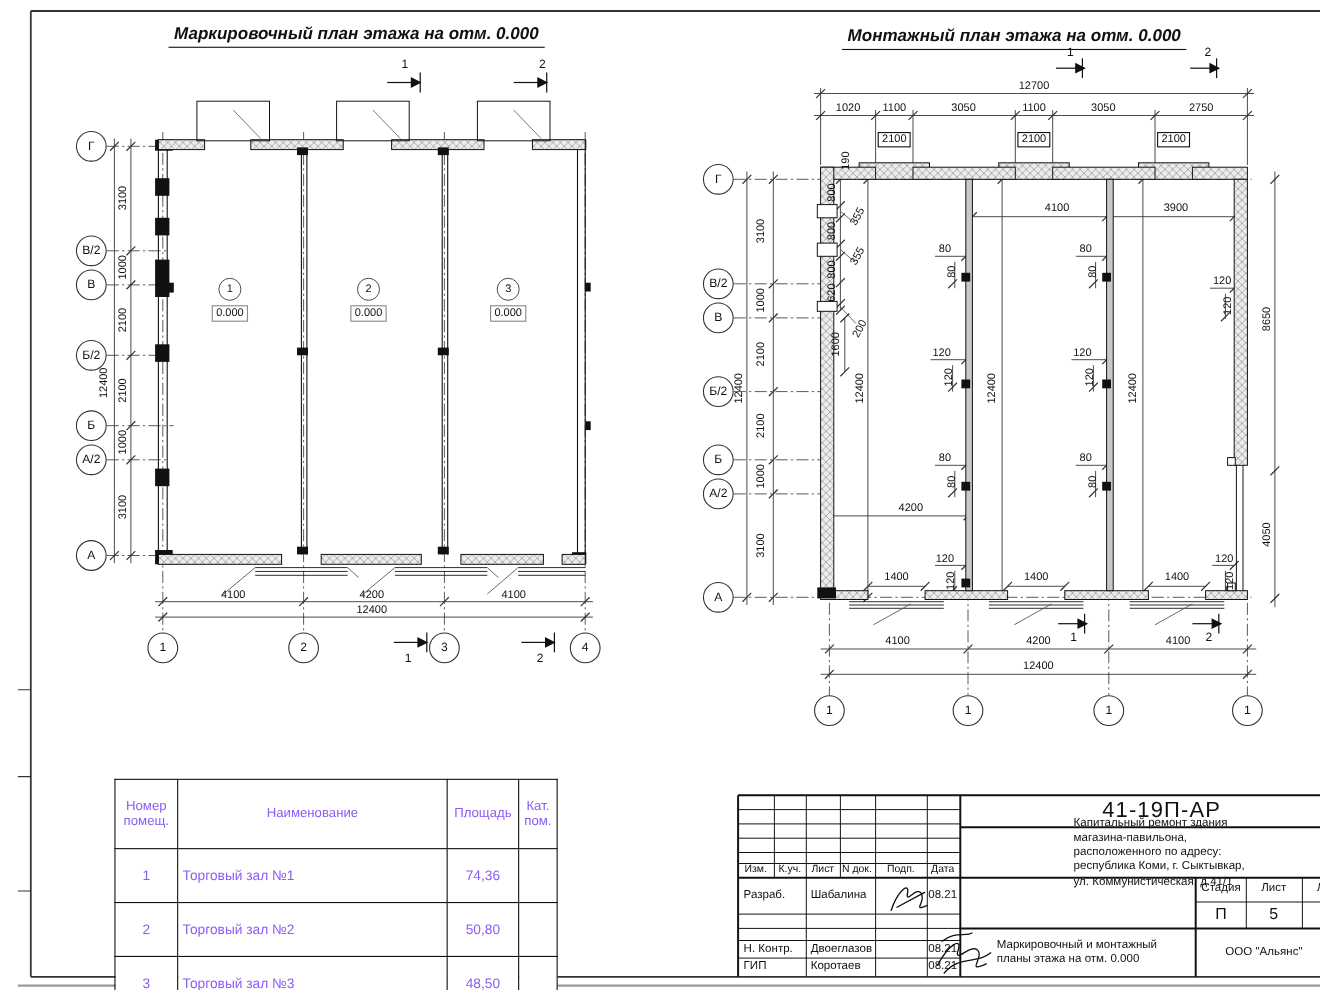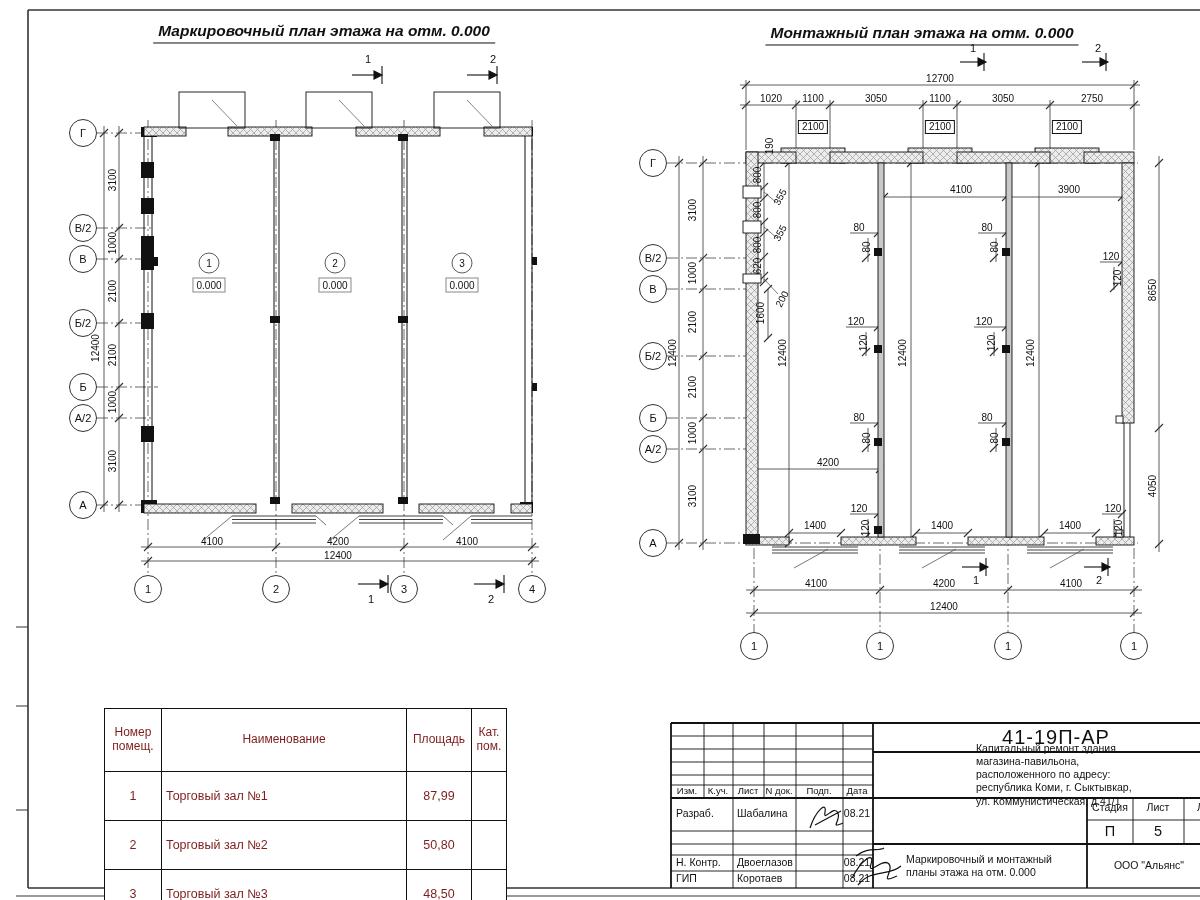--- a/index.html
+++ b/index.html
@@ -15,21 +15,21 @@
   .ttl{font-size:15.5px;font-weight:700;font-style:italic;border-bottom:1.6px solid #111;padding:0 5px 3px;}
   .lvl{border:1px solid #888;padding:0 3px;background:#fff;line-height:13px;}
   .bx{border:1px solid #111;padding:0 3px;background:#fff;line-height:12px;}
   .ml{white-space:pre-line;text-align:left;line-height:1.25;}
   .lft{transform:translate(0,-50%);}
   .big{font-size:20px;letter-spacing:1px;}
   .t105{font-size:10.5px;} .t95{font-size:9.5px;} .t13{font-size:13px;} .t14{font-size:14.5px;}
   
   #schedule{position:absolute;left:88px;top:708px;border-collapse:collapse;}
   #schedule td{border:1.2px solid #111;font:12.5px/1.15 "Liberation Sans",sans-serif;
-               color:#7f1d1d;padding:17px 4px;background:#fff;}
+               color:#8b5cf6;padding:17px 4px;background:#fff;}
   #schedule .c{text-align:center;} #schedule .r{text-align:right;}
   #schedule .hd{text-align:center;white-space:pre-line;font-size:12px;}
 </style>
 </head>
 <body>
 
 <div id="sheet">
 
 <svg width="1200" height="900" viewBox="0 0 1200 900">
   <defs>
@@ -475,21 +475,21 @@
     <td class="hd">Номер
 помещ.</td>
     <td class="hd">Наименование</td>
     <td class="hd">Площадь</td>
     <td class="hd">Кат.
 пом.</td>
   </tr>
   <tr style="height:28px">
     <td class="c">1</td>
     <td>Торговый зал №1</td>
-    <td class="c">87,99</td>
+    <td class="c">74,36</td>
     <td></td>
   </tr>
   <tr style="height:28px">
     <td class="c">2</td>
     <td>Торговый зал №2</td>
     <td class="c">50,80</td>
     <td></td>
   </tr>
   <tr style="height:28px">
     <td class="c">3</td>

